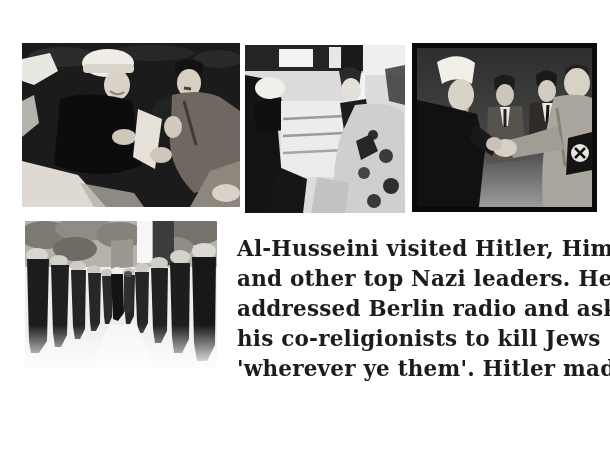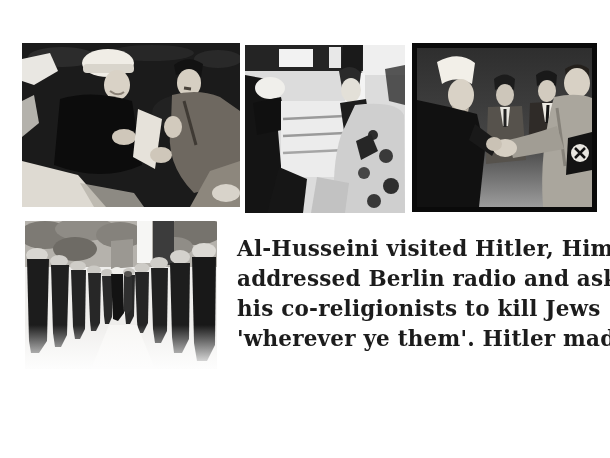--- a/index.html
+++ b/index.html
@@ -210,18 +210,19 @@
       <ellipse cx="103" cy="53" rx="4" ry="3" fill="#555350"></ellipse>
 
       <path d="M84,104 L112,104 L130,148 L66,148 Z" fill="#f7f6f4"></path>
 
       <rect x="0" y="104" width="192" height="44" fill="url(#fade4)"></rect>
     </svg>
   </div>
 
   <div class="caption">
     <div class="line">Al-Husseini visited Hitler, Himmler</div>
+    <div class="line">and other top Nazi leaders. He</div>
     <div class="line">addressed Berlin radio and asked</div>
     <div class="line">his co-religionists to kill Jews</div>
     <div class="line">'wherever ye them'. Hitler made him</div>
   </div>
 
 </div>
 
 </body></html>

